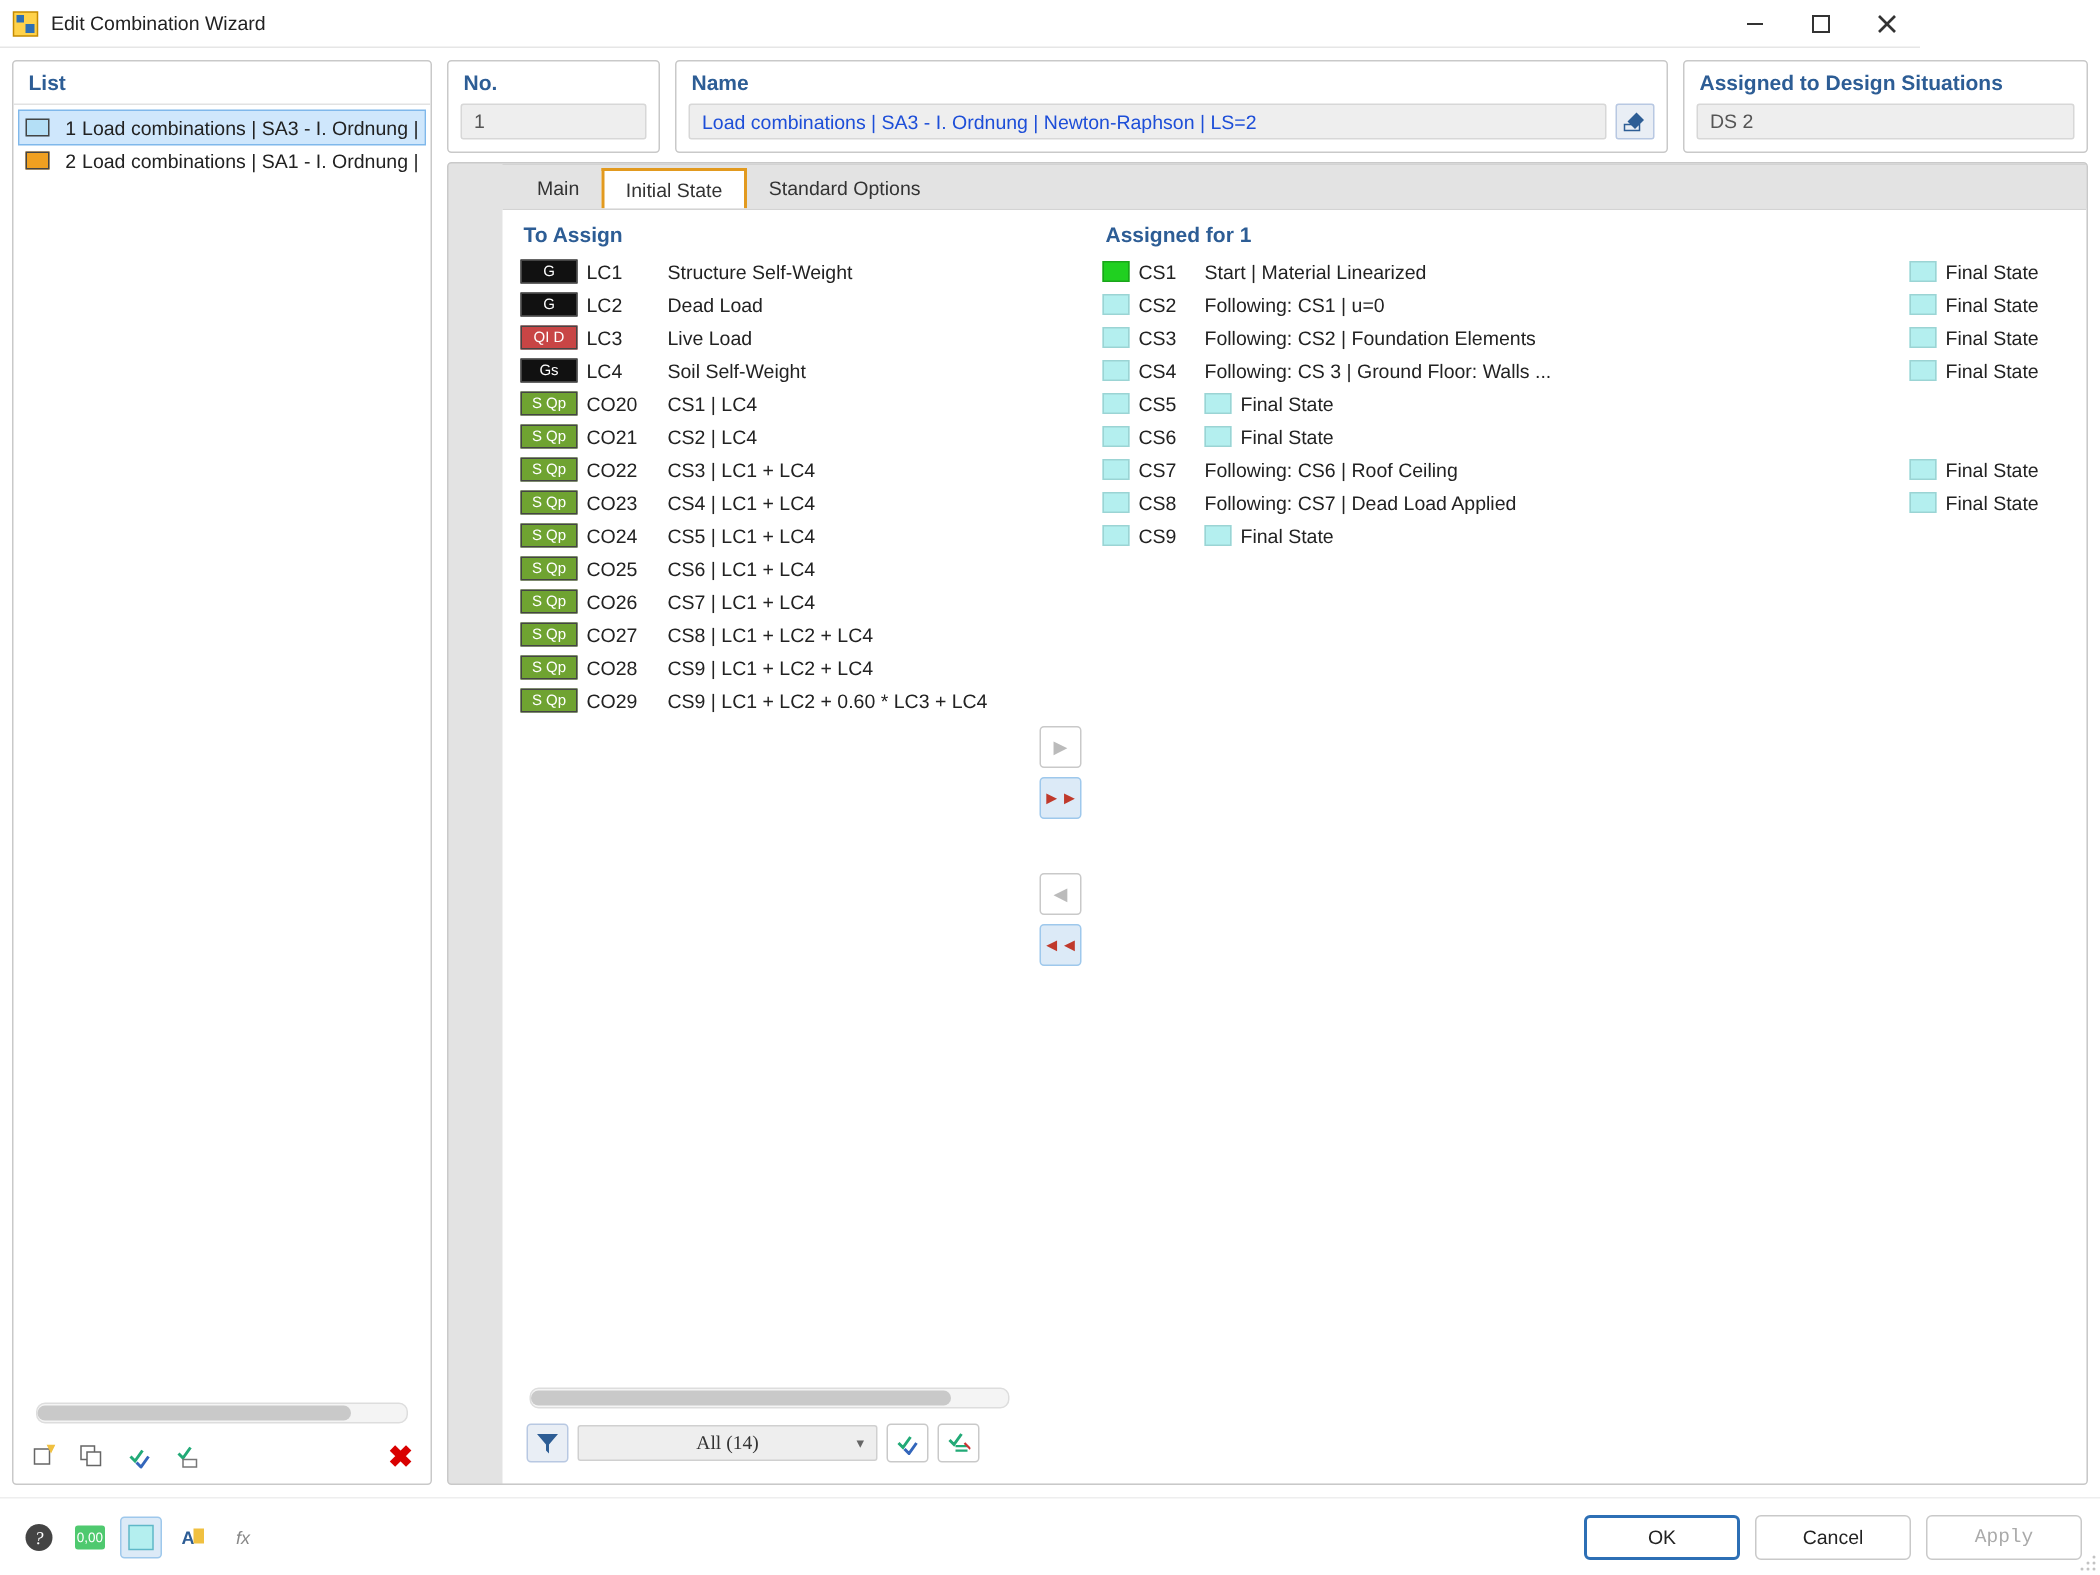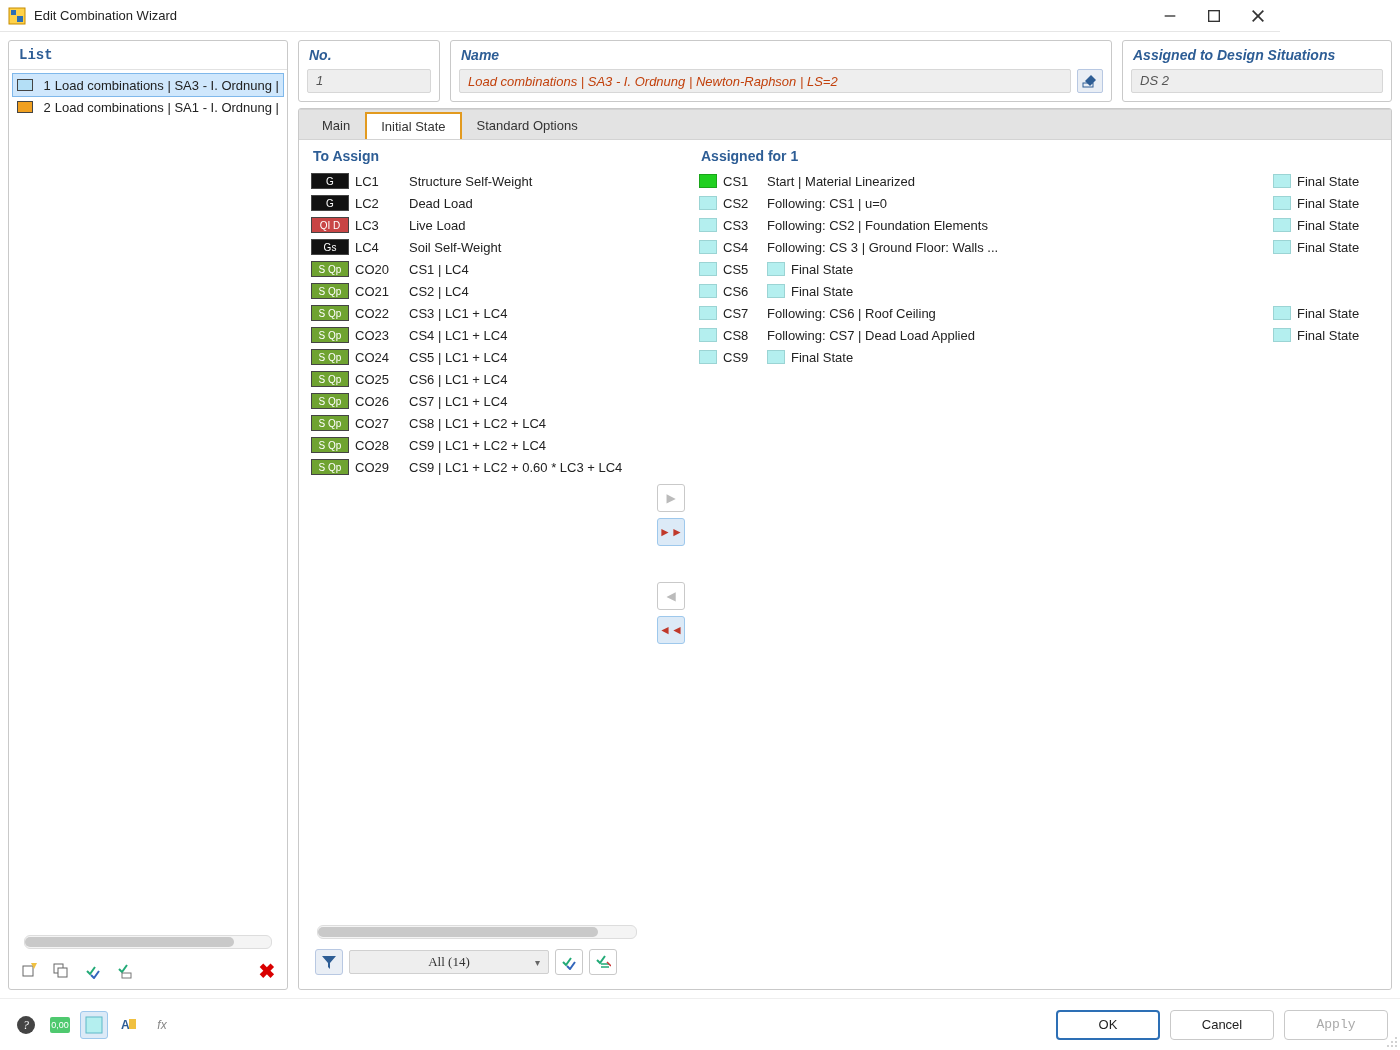--- a/index.html
+++ b/index.html
@@ -33,21 +33,21 @@
     background: #fff;
   }
   .right-panel {
     flex: 1; display: flex; flex-direction: column;
   }
 
   .section-header {
     font-size: 14px; font-weight: 600; color: #2d5d95;
     padding: 6px 10px 6px 10px;
   }
-  .panel-hdr-border { border-bottom: 1px solid #e2e2e2; font-family: Liberation Mono, monospace; }
+  .panel-hdr-border { border-bottom: 1px solid #e2e2e2; }
 
   
   .list-rows { flex: 1; overflow: hidden; padding: 4px 4px; }
   .list-row {
     display: flex; align-items: center; height: 22px;
     padding: 0 4px; font-size: 13px; white-space: nowrap;
     overflow: hidden;
   }
   .list-row.selected { background: #cfe7fc; outline: 1px solid #7fb8eb; }
   .list-row .swatch { width: 16px; height: 12px; margin-right: 8px; border: 1px solid #444; flex-shrink:0;}
@@ -66,52 +66,52 @@
     gap: 4px;
   }
   .tb-btn {
     width: 28px; height: 28px; display: inline-flex; align-items: center; justify-content: center;
     border-radius: 3px;
   }
   .red-x { color: #d90000; font-size: 20px; font-weight: bold; margin-left: auto; }
 
   
   .top-fields {
-    display: flex; gap: 10px; margin-bottom: 6px; font-style: italic;
+    display: flex; gap: 10px; margin-bottom: 6px;
   }
   .field-box {
     border: 1px solid #c9c9c9; border-radius: 3px; background: #fff;
     display: flex; flex-direction: column;
   }
   .field-box .label { font-size: 14px; font-weight: 600; color: #2d5d95; padding: 6px 10px; }
   .field-input {
     margin: 0 8px 8px 8px; height: 24px; background: #eee;
     border: 1px solid #d7d7d7; border-radius: 2px;
     padding: 0 8px; line-height: 24px; font-size: 13px; color: #555;
     display: flex; align-items: center;
   }
   .field-name-wrap { display: flex; align-items: center; gap: 6px; margin: 0 8px 8px 8px;}
-  .field-name-input { flex:1; height:24px; background:#eee; border:1px solid #d7d7d7; border-radius:2px; padding:0 8px; line-height:24px; color:#c2410c;}
+  .field-name-input { flex:1; height:24px; background:#eee; border:1px solid #d7d7d7; border-radius:2px; padding:0 8px; line-height:24px; color:#1d4ed8;}
   .icon-btn { width:26px; height:24px; background:#e9eef5; border:1px solid #b8c8e2; border-radius:2px; display:flex; align-items:center; justify-content:center; color:#2d5d95;}
   .fb-no { width: 142px; }
   .fb-name { flex: 1; }
   .fb-ds { width: 270px; }
 
   
   .tabbar { height: 30px; display: flex; align-items: flex-end; padding-left: 8px; background:#e3e3e3; border-top:1px solid #d3d3d3;}
   .tab {
     padding: 5px 14px 5px 14px; font-size: 13px; color: #333;
     border: 1px solid transparent;
   }
   .tab.active { border:2px solid #e29a1f; border-bottom:none; background:#fff; }
 
   
   .right-main {
     flex:1; background:#e3e3e3; display:flex; flex-direction:column;
-    border:1px solid #c9c9c9; border-radius:3px; overflow:hidden;
+    border:1px solid #c9c9c9; border-radius:3px; overflow:hidden;padding-left:36px;
   }
   .dual-area {
     flex:1; display:flex; padding:6px 8px 8px 8px; gap:6px; background:#fff;
     border-top:1px solid #d3d3d3;
   }
 
   .list-col { display:flex; flex-direction:column; }
   .list-col.left { width:340px; }
   .list-col.right { flex:1; }
   .list-col .hdr { font-size:14px; font-weight:600; color:#2d5d95; padding:2px 6px 6px 6px; }

